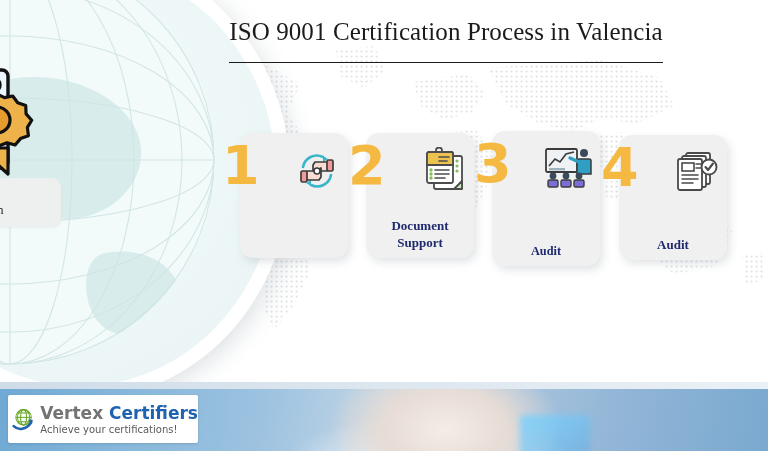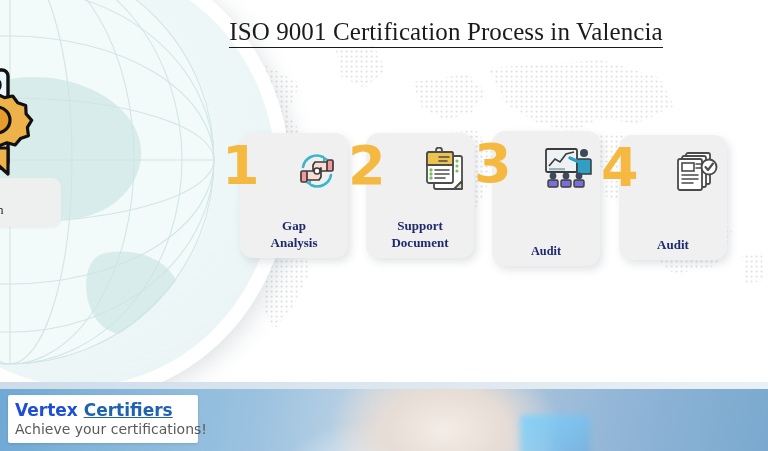--- a/index.html
+++ b/index.html
@@ -48,21 +48,21 @@
   }
 
   
   .title{
     position:absolute;left:196px;top:18px;width:500px;
     text-align:center;
     font-family:"Liberation Serif", serif;
     font-size:25px;color:#1b1b1b;
     letter-spacing:.1px;
   }
-  .title span{border-bottom:1.6px solid #1b1b1b;padding-bottom:2px;}
+  .title span{border-bottom:1.6px solid #1b1b1b;padding-bottom:17px;}
 
   
   .steps{position:absolute;left:236px;top:133px;width:520px;height:145px;}
   .step{
     position:absolute;top:0;width:108px;height:125px;
     background:#f0f0f0;border-radius:13px;
     box-shadow:3px 4px 9px rgba(120,130,140,.22);
   }
   .step.s1{left:4px;}
   .step.s2{left:130px;}
@@ -111,25 +111,25 @@
     position:absolute;left:8px;bottom:8px;width:186px;height:48px;
     background:#ffffff;border-radius:2px;
     display:flex;align-items:center;padding-left:4px;
     box-shadow:0 1px 3px rgba(0,0,0,.12);
   }
   .logotext{margin-left:3px;}
   .brand{
     font-family:"DejaVu Sans", sans-serif;font-weight:bold;
     font-size:17px;line-height:19px;white-space:nowrap;
   }
-  .brand .v{color:#1d4ed8;}
-  .brand .c{color:#1f62b0;text-decoration:underline;}
+  .brand .v{color:#737373;}
+  .brand .c{color:#1f62b0;}
   .tagline{
     font-family:"DejaVu Sans", sans-serif;
-    font-size:14px;color:#5a5a5a;margin-top:1px;white-space:nowrap;
+    font-size:10px;color:#5a5a5a;margin-top:1px;white-space:nowrap;
   }
 </style>
 </head>
 <body>
 
 <div class="stage">
 
   <div class="worldmap">
     <svg class="dotmask" width="618" height="340" viewBox="0 0 618 340" xmlns="http://www.w3.org/2000/svg" aria-hidden="true">
       <defs>
@@ -243,24 +243,20 @@
         <path d="M30 9 l5 3 -5 3 z" fill="#3ab6c8"></path>
         <path d="M18 39 l-5 -3 5 -3 z" fill="#3ab6c8"></path>
 
         <path d="M22 15 h11 a3 3 0 0 1 3 3 v3 a3 3 0 0 1 -3 3 h-8 l-5 3 v-9 z" fill="#fbdcd2" stroke="#3b3b3b" stroke-width="1.7" stroke-linejoin="round"></path>
         <rect x="34" y="13" width="6" height="11" rx="1.4" fill="#f09a9a" stroke="#3b3b3b" stroke-width="1.7"></rect>
 
         <path d="M26 33 h-11 a3 3 0 0 1 -3 -3 v-3 a3 3 0 0 1 3 -3 h8 l5 -3 v9 z" fill="#fbdcd2" stroke="#3b3b3b" stroke-width="1.7" stroke-linejoin="round"></path>
         <rect x="8" y="24" width="6" height="11" rx="1.4" fill="#f09a9a" stroke="#3b3b3b" stroke-width="1.7"></rect>
         <circle cx="24" cy="24" r="3" fill="#ffffff" stroke="#3b3b3b" stroke-width="1.6"></circle>
       </svg>
-      <div class="lbl">
-        <div>Gap</div>
-        <div>Analysis</div>
-      </div>
     </div>
 
     <div class="step s2">
       <div class="num">2</div>
       <svg class="ico" width="46" height="48" viewBox="0 0 46 48" xmlns="http://www.w3.org/2000/svg">
         <rect x="13" y="9" width="28" height="33" rx="2" fill="#ffffff" stroke="#4c4c4c" stroke-width="1.8"></rect>
         <path d="M41 34 v8 h-8 z" fill="#cfe8b8" stroke="#4c4c4c" stroke-width="1.8" stroke-linejoin="round"></path>
         <rect x="6" y="5" width="26" height="31" rx="2" fill="#ffffff" stroke="#4c4c4c" stroke-width="1.8"></rect>
         <path d="M6 7 a2 2 0 0 1 2 -2 h22 a2 2 0 0 1 2 2 v11 h-26 z" fill="#edc34f" stroke="#4c4c4c" stroke-width="1.8"></path>
         <path d="M15 5 v-1.5 a3 3 0 0 1 6 0 v2" fill="none" stroke="#4c4c4c" stroke-width="1.8"></path>
@@ -274,22 +270,22 @@
         <g fill="#7fbf5a">
           <circle cx="10" cy="23" r="1.7"></circle>
             <circle cx="10" cy="27" r="1.7"></circle>
             <circle cx="10" cy="31" r="1.7"></circle>
           <circle cx="36" cy="14" r="1.6"></circle>
             <circle cx="36" cy="19" r="1.6"></circle>
             <circle cx="36" cy="24" r="1.6"></circle>
         </g>
       </svg>
       <div class="lbl">
+        <div>Document</div>
         <div>Support</div>
-        <div>Document</div>
       </div>
     </div>
 
     <div class="step s3">
       <div class="num">3</div>
       <svg class="ico" width="50" height="46" viewBox="0 0 50 46" xmlns="http://www.w3.org/2000/svg">
         <rect x="3" y="4" width="31" height="23" rx="1.5" fill="#eef2f5" stroke="#3b3b3b" stroke-width="1.8"></rect>
         <polyline points="6,21 12,14 17,17 23,9 31,7" fill="none" stroke="#3b3b3b" stroke-width="1.7"></polyline>
         <g fill="#9fb0bd">
             <rect x="6" y="23" width="16" height="2.4"></rect>

